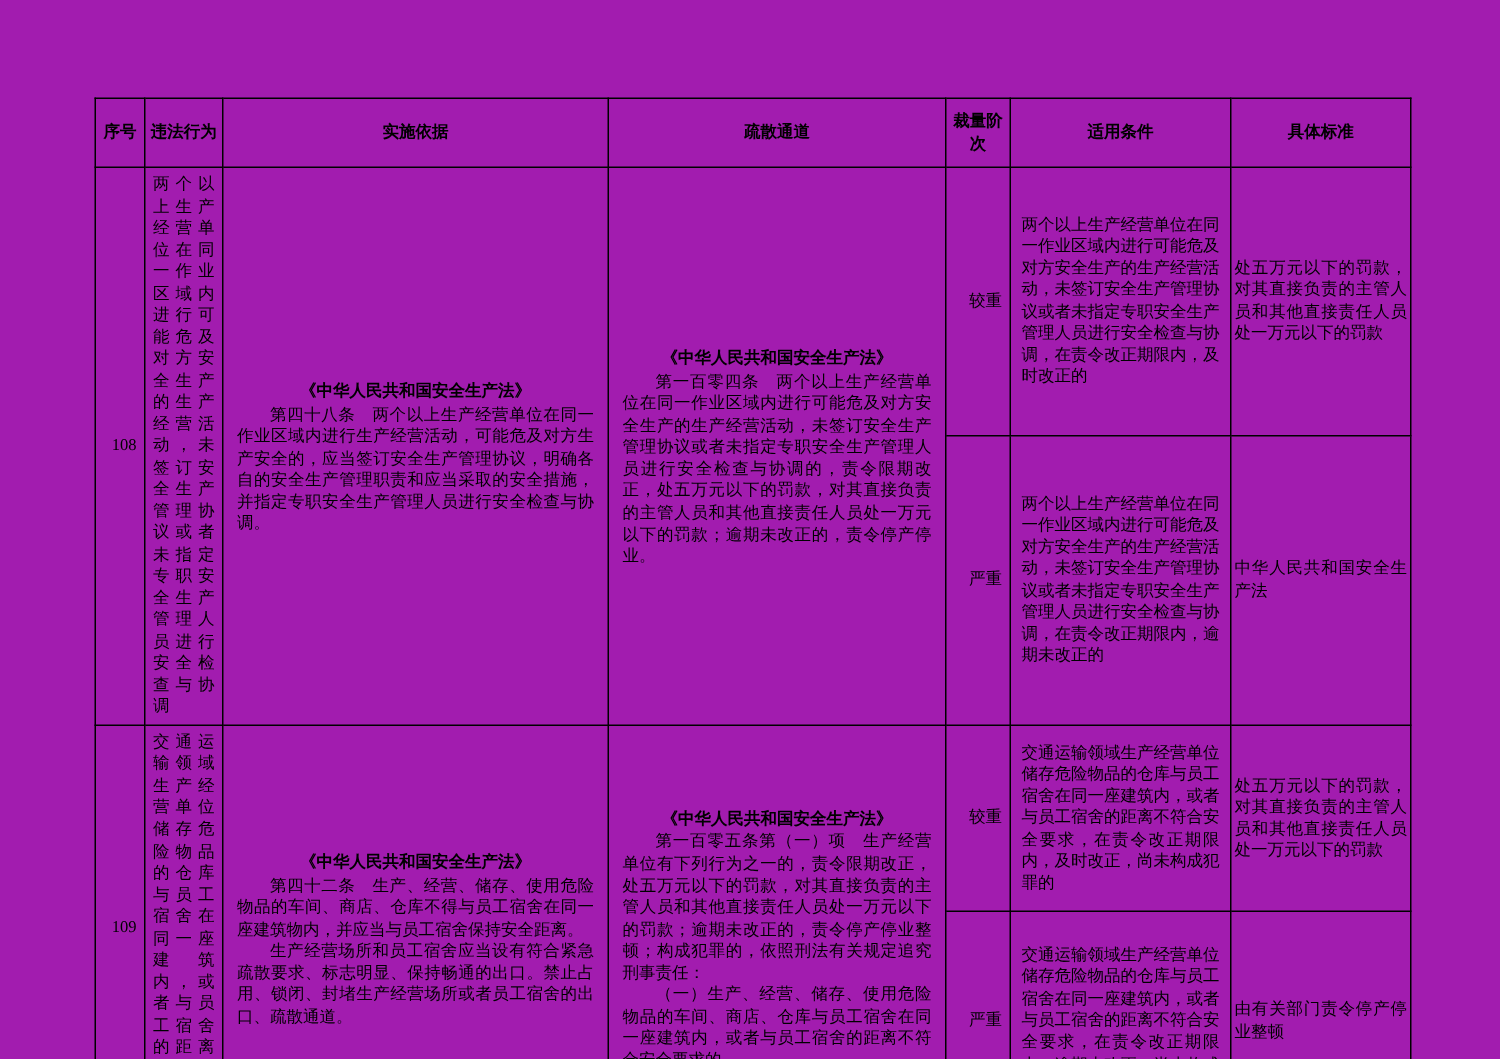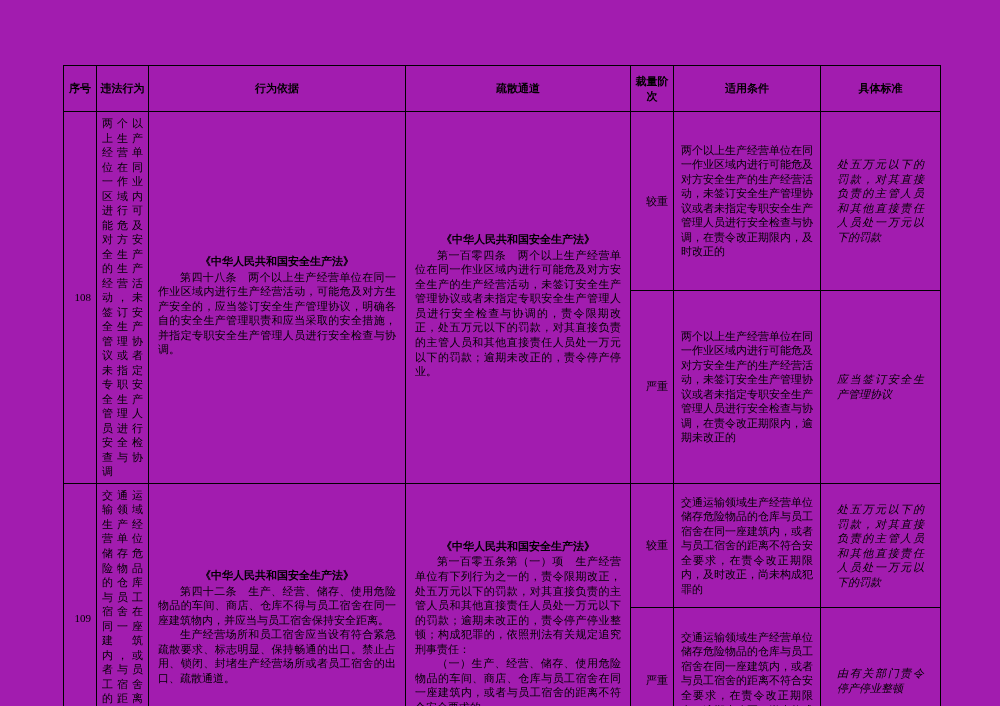--- a/index.html
+++ b/index.html
@@ -36,21 +36,21 @@
     padding: 8px 2px;
     font-size: 11px;
   }
   td.c-id { text-align: right; }
   td.c-violation { text-align: justify; padding: 4px 5px; }
   td.c-basis { padding: 4px 9px; }
   .law-title { text-align: center; font-weight: bold; margin: 16px 0 1px 0; }
   .law p.body { margin: 0; text-indent: 2em; text-align: justify; }
   td.c-level { text-align: right; }
   td.c-cond { text-align: justify; padding: 4px 7px; }
-  td.c-std { text-align: justify; padding: 4px 16px; font-style: italic; }
+  td.c-std { text-align: justify; padding: 4px 2px; }
 
   .page-number {
     position: absolute;
     left: 0; right: 0;
     bottom: 42px;
     text-align: center;
     font-size: 12px;
   }
 </style>
 </head>
@@ -65,21 +65,21 @@
       <col style="width:257px">
       <col style="width:225px">
       <col style="width:43px">
       <col style="width:147px">
       <col style="width:120px">
     </colgroup>
     <thead>
       <tr>
         <th>序号</th>
         <th>违法行为</th>
-        <th>行为依据</th>
+        <th>实施依据</th>
         <th>疏散通道</th>
         <th>裁量阶次</th>
         <th>适用条件</th>
         <th>具体标准</th>
       </tr>
     </thead>
     <tbody>
 
       <tr style="height:132px;">
         <td class="c-id" rowspan="2">108</td>
@@ -93,21 +93,21 @@
           <p class="body">第一百零四条　两个以上生产经营单位在同一作业区域内进行可能危及对方安全生产的生产经营活动，未签订安全生产管理协议或者未指定专职安全生产管理人员进行安全检查与协调的，责令限期改正，处五万元以下的罚款，对其直接负责的主管人员和其他直接责任人员处一万元以下的罚款；逾期未改正的，责令停产停业。</p>
         </td>
         <td class="c-level">较重</td>
         <td class="c-cond">两个以上生产经营单位在同一作业区域内进行可能危及对方安全生产的生产经营活动，未签订安全生产管理协议或者未指定专职安全生产管理人员进行安全检查与协调，在责令改正期限内，及时改正的</td>
         <td class="c-std">处五万元以下的罚款，对其直接负责的主管人员和其他直接责任人员处一万元以下的罚款</td>
       </tr>
 
       <tr style="height:143px;">
         <td class="c-level">严重</td>
         <td class="c-cond">两个以上生产经营单位在同一作业区域内进行可能危及对方安全生产的生产经营活动，未签订安全生产管理协议或者未指定专职安全生产管理人员进行安全检查与协调，在责令改正期限内，逾期未改正的</td>
-        <td class="c-std">应当签订安全生产管理协议</td>
+        <td class="c-std">中华人民共和国安全生产法</td>
       </tr>
 
       <tr style="height:115px;">
         <td class="c-id" rowspan="2">109</td>
         <td class="c-violation" rowspan="2">交通运输领域生产经营单位储存危险物品的仓库与员工宿舍在同一座建筑内，或者与员工宿舍的距离不符合安全要求</td>
         <td class="c-basis" rowspan="2">
           <div class="law-title">《中华人民共和国安全生产法》</div>
           <p class="body">第四十二条　生产、经营、储存、使用危险物品的车间、商店、仓库不得与员工宿舍在同一座建筑物内，并应当与员工宿舍保持安全距离。</p>
           <p class="body">生产经营场所和员工宿舍应当设有符合紧急疏散要求、标志明显、保持畅通的出口。禁止占用、锁闭、封堵生产经营场所或者员工宿舍的出口、疏散通道。</p>
         </td>

